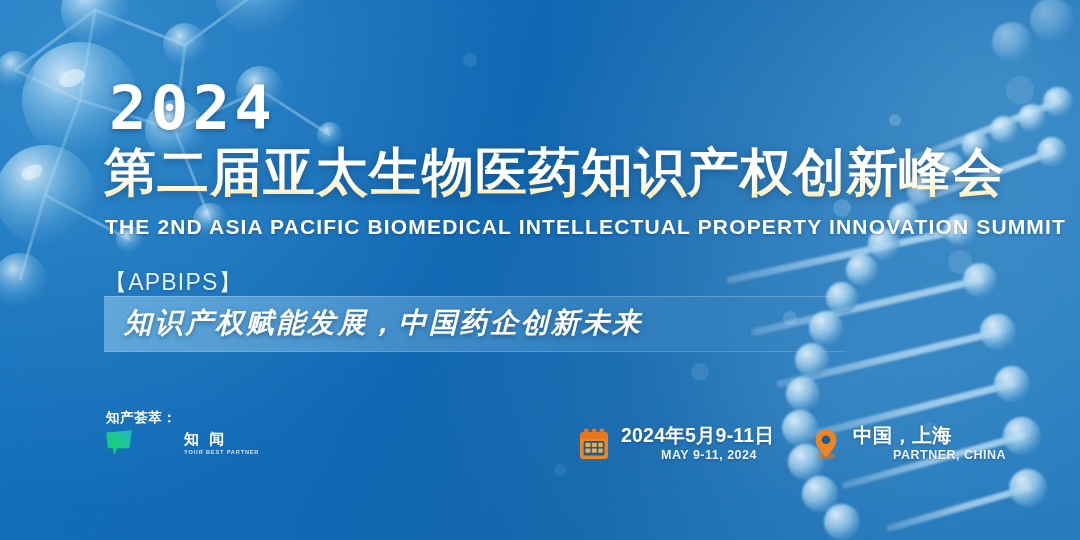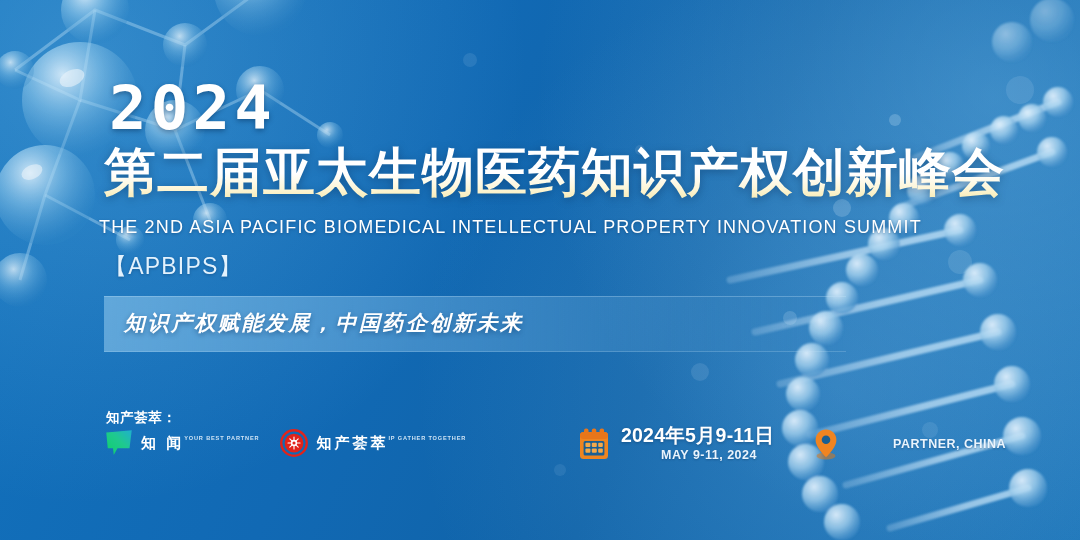--- a/index.html
+++ b/index.html
@@ -43,62 +43,62 @@
     letter-spacing:1px;
     white-space:nowrap;
     background:linear-gradient(180deg,#ffffff 0%,#ffffff 52%,#fdf6d8 78%,#f6e9ae 100%);
     -webkit-background-clip:text;background-clip:text;
     color:transparent;-webkit-text-fill-color:transparent;
     filter:drop-shadow(0 2px 4px rgba(5,40,80,.40));
     text-align:center;
   }
 
   .en-title{
-    position:absolute;left:99px;top:216px;
-    font-size:18px;line-height:22px;font-weight:400;
+    position:absolute;left:105px;top:216px;
+    font-size:21px;line-height:22px;font-weight:700;
     letter-spacing:1.15px;
     color:#ffffff;white-space:nowrap;
     text-shadow:0 1px 3px rgba(5,40,80,.40);
   }
 
   .abbrev{
-    position:absolute;left:104px;top:252px;
+    position:absolute;left:104px;top:268px;
     font-size:23px;line-height:28px;font-weight:400;
     letter-spacing:1.2px;
     color:#e3f2fd;
     text-shadow:0 1px 3px rgba(5,40,80,.35);
   }
 
   .slogan-band{
     position:absolute;left:104px;top:296px;
     width:742px;height:54px;
     background:linear-gradient(90deg,rgba(150,205,240,.55) 0%,rgba(130,190,232,.40) 45%,rgba(120,182,228,.10) 82%,rgba(120,182,228,0) 100%);
     border-top:1px solid rgba(200,230,250,.30);
     border-bottom:1px solid rgba(200,230,250,.22);
   }
   .slogan-text{
     position:absolute;left:124px;top:300px;
     font-family:"DejaVu Serif","Liberation Serif",serif;
-    font-size:21px;line-height:46px;font-weight:700;
+    font-size:28px;line-height:46px;font-weight:700;
     font-style:italic;
     letter-spacing:2.5px;
     color:#ffffff;white-space:nowrap;
     text-shadow:0 2px 5px rgba(5,45,90,.45);
   }
 
   
   .org-label{
     position:absolute;left:106px;top:409px;
     font-size:13.5px;line-height:18px;font-weight:700;
     letter-spacing:.6px;color:#ffffff;
   }
   .org-row{position:absolute;left:104px;top:428px;display:flex;align-items:center;gap:20px;}
   .org{display:flex;align-items:center;gap:7px;}
   .org-mark{width:30px;height:30px;flex:none;}
-  .org-text{display:flex;flex-direction:row;justify-content:flex-end;}
+  .org-text{display:flex;flex-direction:column;justify-content:flex-end;margin-left:43px;}
   .org-cn{font-size:15px;line-height:18px;font-weight:700;letter-spacing:3px;color:#ffffff;}
   .org-en{font-size:5.6px;line-height:9px;font-weight:700;letter-spacing:.85px;color:#cfe4f5;}
 
   
   .info{position:absolute;left:578px;top:424px;display:flex;align-items:center;gap:36px;}
   .info-item{display:flex;align-items:center;gap:11px;}
   .info-icon{width:32px;height:34px;flex:none;}
   .info-text{display:flex;flex-direction:column;}
   .info-primary{font-size:19.5px;line-height:23px;font-weight:700;letter-spacing:.2px;color:#ffffff;white-space:nowrap;text-shadow:0 1px 3px rgba(5,40,80,.40);}
   .info-secondary{font-size:12.5px;line-height:16px;font-weight:700;letter-spacing:.5px;color:#eaf4fd;white-space:nowrap;text-shadow:0 1px 2px rgba(5,40,80,.35);padding-left:40px;}
@@ -258,38 +258,20 @@
             </linearGradient>
           </defs>
           <path d="M3,6 L37,3 L34,27 L18,27 L13,36 L12,27 L5,27 Z" fill="url(#gwen)"></path>
         </svg>
         <div class="org-text">
           <div class="org-cn">知 闻</div>
           <div class="org-en">YOUR BEST PARTNER</div>
         </div>
       </div>
 
-      <div class="org">
-        <svg class="org-mark" viewBox="0 0 40 40">
-          <circle cx="20" cy="20" r="17" fill="none" stroke="#e2231a" stroke-width="3.2"></circle>
-          <circle cx="20" cy="20" r="12.5" fill="#e2231a"></circle>
-          <g stroke="#ffffff" stroke-width="1.5" stroke-linecap="round">
-            <line x1="20" y1="12" x2="20" y2="28"></line>
-            <line x1="12" y1="20" x2="28" y2="20"></line>
-            <line x1="14.4" y1="14.4" x2="25.6" y2="25.6"></line>
-            <line x1="25.6" y1="14.4" x2="14.4" y2="25.6"></line>
-          </g>
-          <circle cx="20" cy="20" r="4.2" fill="#ffffff"></circle>
-          <circle cx="20" cy="20" r="2.1" fill="#e2231a"></circle>
-        </svg>
-        <div class="org-text">
-          <div class="org-cn">知产荟萃</div>
-          <div class="org-en">IP GATHER TOGETHER</div>
-        </div>
-      </div>
 
     </div>
 
     <div class="info">
 
       <div class="info-item">
         <svg class="info-icon" viewBox="0 0 32 34">
           <rect x="2" y="5" width="28" height="27" rx="3.5" fill="#ef8520"></rect>
           <rect x="2" y="5" width="28" height="7" rx="3.5" fill="#e8761a"></rect>
           <rect x="6" y="1.5" width="4.5" height="7" rx="2" fill="#e8761a"></rect>
@@ -311,19 +293,20 @@
         </div>
       </div>
 
       <div class="info-item">
         <svg class="info-icon" viewBox="0 0 32 34">
           <ellipse cx="16" cy="29" rx="9.5" ry="3.4" fill="#d9791c" opacity=".55"></ellipse>
           <path d="M16,2.5 C10.2,2.5 5.6,7.1 5.6,12.9 C5.6,20.6 16,30.2 16,30.2 C16,30.2 26.4,20.6 26.4,12.9 C26.4,7.1 21.8,2.5 16,2.5 Z" fill="#f08421"></path>
           <circle cx="16" cy="12.7" r="4.3" fill="#1a5f94"></circle>
         </svg>
         <div class="info-text">
+          <div class="info-primary">中国，上海</div>
           <div class="info-secondary">PARTNER, CHINA</div>
         </div>
       </div>
 
     </div>
   </div>
 </div>
 
 </body></html>

